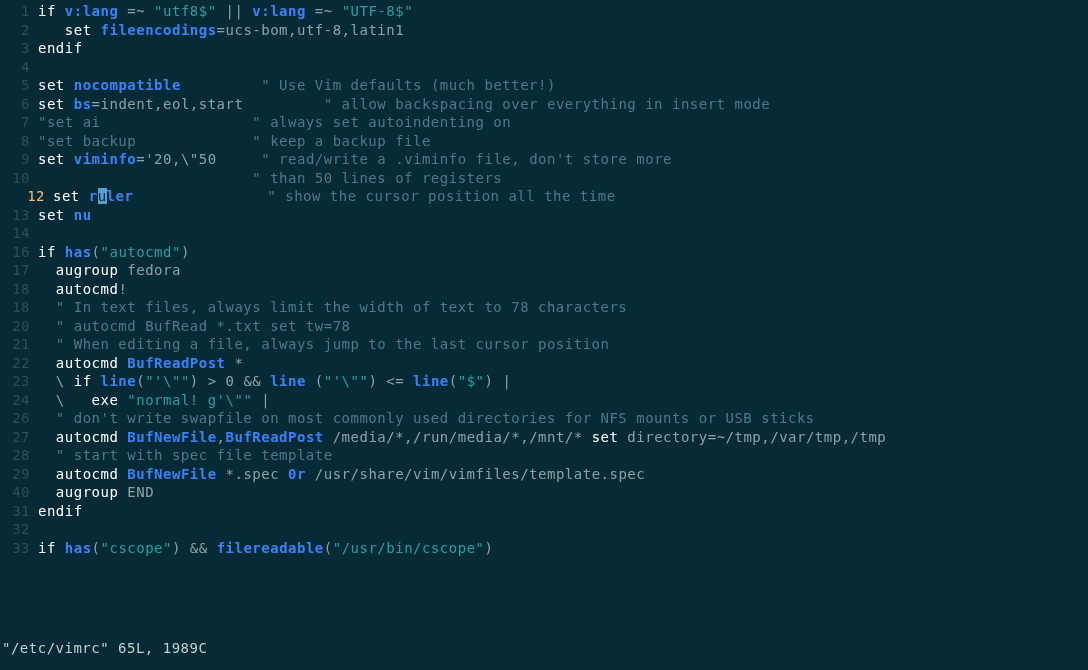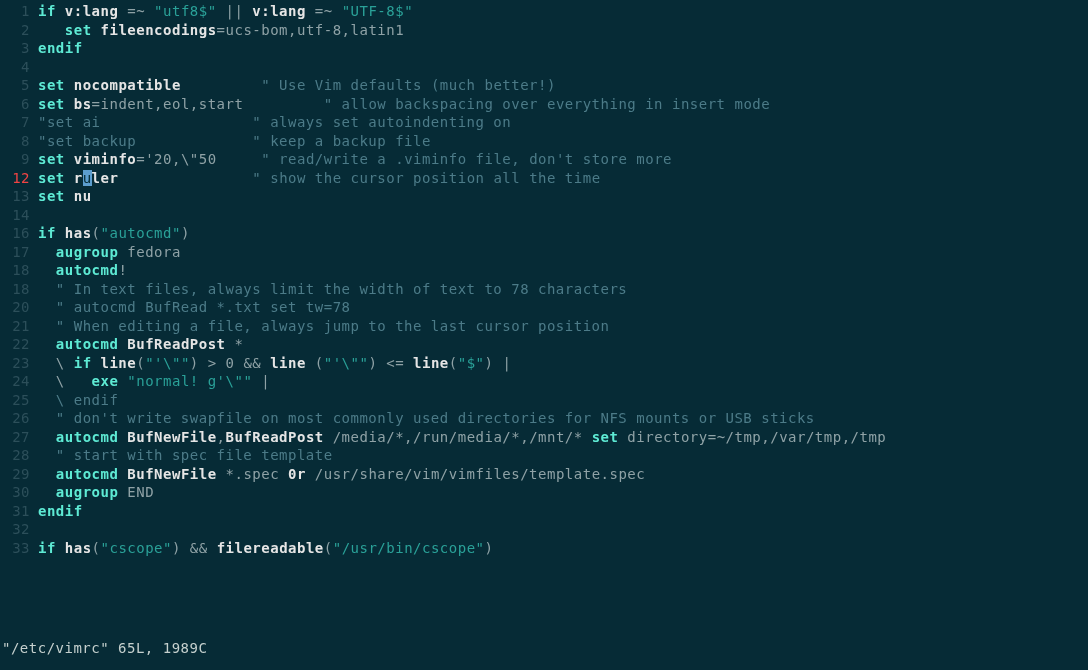--- a/index.html
+++ b/index.html
@@ -25,27 +25,27 @@
     line-height: 18.5px;
     height: 18.5px;
   }
   .lineno {
     width: 30px;
     text-align: right;
     color: #2c4f5a;
     padding-right: 8px;
     flex-shrink: 0;
   }
-  .lineno.cur { color: #ef4444; }
+  .lineno.cur { color: #fdba74; margin-left: 15px; }
   .code {
     flex: 1;
     white-space: pre;
   }
-  .kw  { color: #5eead4; font-weight: bold; }         
-  .id  { color: #e5e5e5; font-weight: bold; } 
+  .kw  { color: #ffffff; }         
+  .id  { color: #3b82f6; font-weight: bold; } 
   .str { color: #2aa198; }         
   .cmt { color: #4c7b88; font-style: normal; }
   .cursor {
     background: #5c9ecf;
     color: #052b34;
   }
   .status {
     position: absolute;
     left: 0;
     bottom: 16px;
@@ -60,38 +60,38 @@
   <div id="lines-container">
       <div class="line"><span class="lineno">1</span><span class="code"><span class="kw">if</span><span> </span><span class="id">v:lang</span><span> =~ </span><span class="str">"utf8$"</span><span> || </span><span class="id">v:lang</span><span> =~ </span><span class="str">"UTF-8$"</span></span></div>
       <div class="line"><span class="lineno">2</span><span class="code"><span>   </span><span class="kw">set</span><span> </span><span class="id">fileencodings</span><span>=ucs-bom,utf-8,latin1</span></span></div>
       <div class="line"><span class="lineno">3</span><span class="code"><span class="kw">endif</span></span></div>
       <div class="line"><span class="lineno">4</span><span class="code"></span></div>
       <div class="line"><span class="lineno">5</span><span class="code"><span class="kw">set</span><span> </span><span class="id">nocompatible</span><span>         </span><span class="cmt">" Use Vim defaults (much better!)</span></span></div>
       <div class="line"><span class="lineno">6</span><span class="code"><span class="kw">set</span><span> </span><span class="id">bs</span><span>=indent,eol,start         </span><span class="cmt">" allow backspacing over everything in insert mode</span></span></div>
       <div class="line"><span class="lineno">7</span><span class="code"><span class="cmt">"set ai                 " always set autoindenting on</span></span></div>
       <div class="line"><span class="lineno">8</span><span class="code"><span class="cmt">"set backup             " keep a backup file</span></span></div>
       <div class="line"><span class="lineno">9</span><span class="code"><span class="kw">set</span><span> </span><span class="id">viminfo</span><span>='20,\"50     </span><span class="cmt">" read/write a .viminfo file, don't store more</span></span></div>
+      <div class="line"><span class="lineno">10</span><span class="code"><span>                        </span><span class="cmt">" than 50 lines of registers</span></span></div>
       <div class="line"><span class="lineno cur">12</span><span class="code"><span class="kw">set</span><span> </span><span class="id">r</span><span class="cursor">u</span><span class="id">ler</span><span>               </span><span class="cmt">" show the cursor position all the time</span></span></div>
       <div class="line"><span class="lineno">13</span><span class="code"><span class="kw">set</span><span> </span><span class="id">nu</span></span></div>
       <div class="line"><span class="lineno">14</span><span class="code"></span></div>
       <div class="line"><span class="lineno">16</span><span class="code"><span class="kw">if</span><span> </span><span class="id">has</span><span>(</span><span class="str">"autocmd"</span><span>)</span></span></div>
       <div class="line"><span class="lineno">17</span><span class="code"><span>  </span><span class="kw">augroup</span><span> fedora</span></span></div>
       <div class="line"><span class="lineno">18</span><span class="code"><span>  </span><span class="kw">autocmd</span><span>!</span></span></div>
       <div class="line"><span class="lineno">18</span><span class="code"><span>  </span><span class="cmt">" In text files, always limit the width of text to 78 characters</span></span></div>
       <div class="line"><span class="lineno">20</span><span class="code"><span>  </span><span class="cmt">" autocmd BufRead *.txt set tw=78</span></span></div>
       <div class="line"><span class="lineno">21</span><span class="code"><span>  </span><span class="cmt">" When editing a file, always jump to the last cursor position</span></span></div>
       <div class="line"><span class="lineno">22</span><span class="code"><span>  </span><span class="kw">autocmd</span><span> </span><span class="id">BufReadPost</span><span> *</span></span></div>
       <div class="line"><span class="lineno">23</span><span class="code"><span>  \ </span><span class="kw">if</span><span> </span><span class="id">line</span><span>(</span><span class="str">"'\""</span><span>) &gt; 0 &amp;&amp; </span><span class="id">line</span><span> (</span><span class="str">"'\""</span><span>) &lt;= </span><span class="id">line</span><span>(</span><span class="str">"$"</span><span>) |</span></span></div>
       <div class="line"><span class="lineno">24</span><span class="code"><span>  \   </span><span class="kw">exe</span><span> </span><span class="str">"normal! g'\""</span><span> |</span></span></div>
-      <div class="line"><span class="lineno">25</span><span class="code"><span>  </span><span class="cmt">\ endif</span></span></div>
       <div class="line"><span class="lineno">26</span><span class="code"><span>  </span><span class="cmt">" don't write swapfile on most commonly used directories for NFS mounts or USB sticks</span></span></div>
       <div class="line"><span class="lineno">27</span><span class="code"><span>  </span><span class="kw">autocmd</span><span> </span><span class="id">BufNewFile</span><span>,</span><span class="id">BufReadPost</span><span> /media/*,/run/media/*,/mnt/* </span><span class="kw">set</span><span> directory=~/tmp,/var/tmp,/tmp</span></span></div>
       <div class="line"><span class="lineno">28</span><span class="code"><span>  </span><span class="cmt">" start with spec file template</span></span></div>
       <div class="line"><span class="lineno">29</span><span class="code"><span>  </span><span class="kw">autocmd</span><span> </span><span class="id">BufNewFile</span><span> *.spec </span><span class="id">0r</span><span> /usr/share/vim/vimfiles/template.spec</span></span></div>
-      <div class="line"><span class="lineno">30</span><span class="code"><span>  </span><span class="kw">augroup</span><span> END</span></span></div>
+      <div class="line"><span class="lineno">40</span><span class="code"><span>  </span><span class="kw">augroup</span><span> END</span></span></div>
       <div class="line"><span class="lineno">31</span><span class="code"><span class="kw">endif</span></span></div>
       <div class="line"><span class="lineno">32</span><span class="code"></span></div>
       <div class="line"><span class="lineno">33</span><span class="code"><span class="kw">if</span><span> </span><span class="id">has</span><span>(</span><span class="str">"cscope"</span><span>) &amp;&amp; </span><span class="id">filereadable</span><span>(</span><span class="str">"/usr/bin/cscope"</span><span>)</span></span></div>
     </div>
   <div class="status">
     <span>"/etc/vimrc"</span><span> 65L, 1989C</span>
   </div>
 </div>
 
 </body></html>

